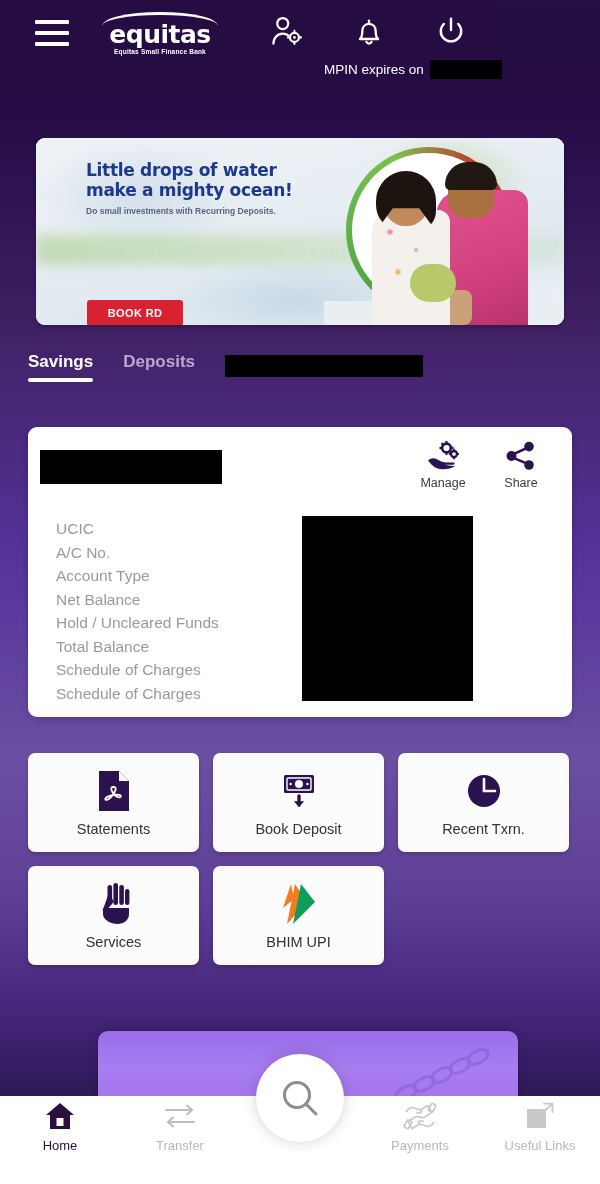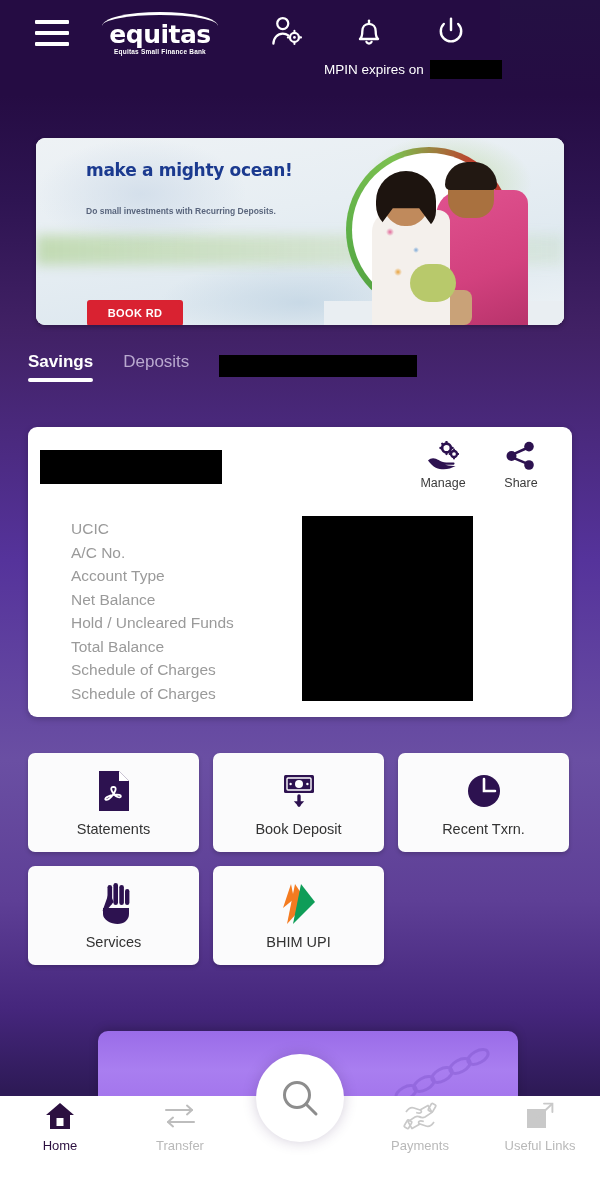--- a/index.html
+++ b/index.html
@@ -171,21 +171,21 @@
   }
   .tab {
     font-size: 17px; cursor: pointer; padding-bottom: 10px;
     position: relative;
   }
   .tab.active { color: #ffffff; font-weight: 700; }
   .tab.active::after {
     content: ""; position: absolute; left: 0; bottom: 0;
     width: 100%; height: 4px; background: #ffffff; border-radius: 2px;
   }
-  .tab.inactive { color: #b9a9cf; font-weight: 400; }
+  .tab.inactive { color: #b9a9cf; font-weight: 700; }
   .tab-redact { width: 198px; height: 22px; margin-top: 3px; }
 
   
   .acct-card {
     position: absolute; left: 28px; top: 427px;
     width: 544px; height: 290px;
     background: #ffffff; border-radius: 9px;
     box-shadow: 0 2px 6px rgba(0,0,0,0.22);
   }
   .acct-name-redact {
@@ -198,21 +198,21 @@
   }
   .acct-action {
     width: 66px; display: flex; flex-direction: column;
     align-items: center; cursor: pointer;
   }
   .acct-action svg { display: block; }
   .acct-action span {
     font-size: 12.5px; color: #3b3b3b; margin-top: 5px;
   }
   .acct-labels {
-    position: absolute; left: 43px; top: 90px;
+    position: absolute; left: 28px; top: 90px;
     display: flex; flex-direction: column;
   }
   .acct-label {
     font-size: 15.5px; color: #9a9a9a; line-height: 23.5px;
     white-space: nowrap;
   }
   .acct-values-redact {
     position: absolute; left: 274px; top: 89px;
     width: 171px; height: 185px;
   }
@@ -338,20 +338,21 @@
       <div class="ph-head-dad"></div>
       <div class="ph-hair-dad"></div>
       <div class="ph-legs"></div>
       <div class="ph-body-girl"></div>
       <div class="ph-head-girl"></div>
       <div class="ph-hair-girl"></div>
       <div class="ph-piggy"></div>
     </div>
 
     <div class="banner-title">
+      <div>Little drops of water</div>
       <div>make a mighty ocean!</div>
     </div>
     <div class="banner-sub">Do small investments with Recurring Deposits.</div>
     <div class="banner-cta">BOOK RD</div>
   </div>
 
   <div class="tabs">
     <div class="tab active">Savings</div>
     <div class="tab inactive">Deposits</div>
     <div class="redact tab-redact"></div>

